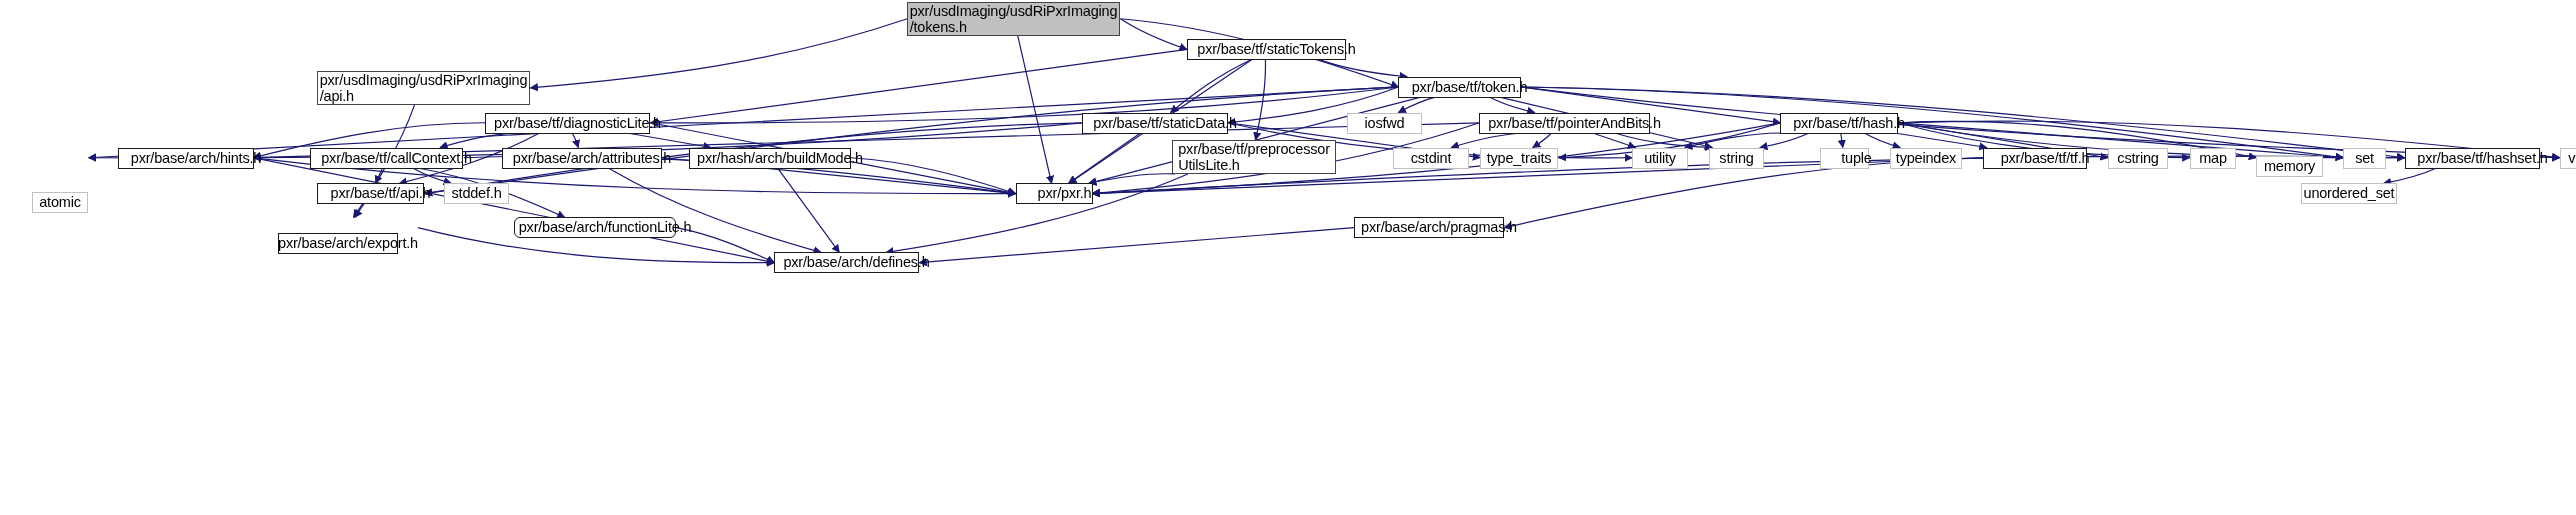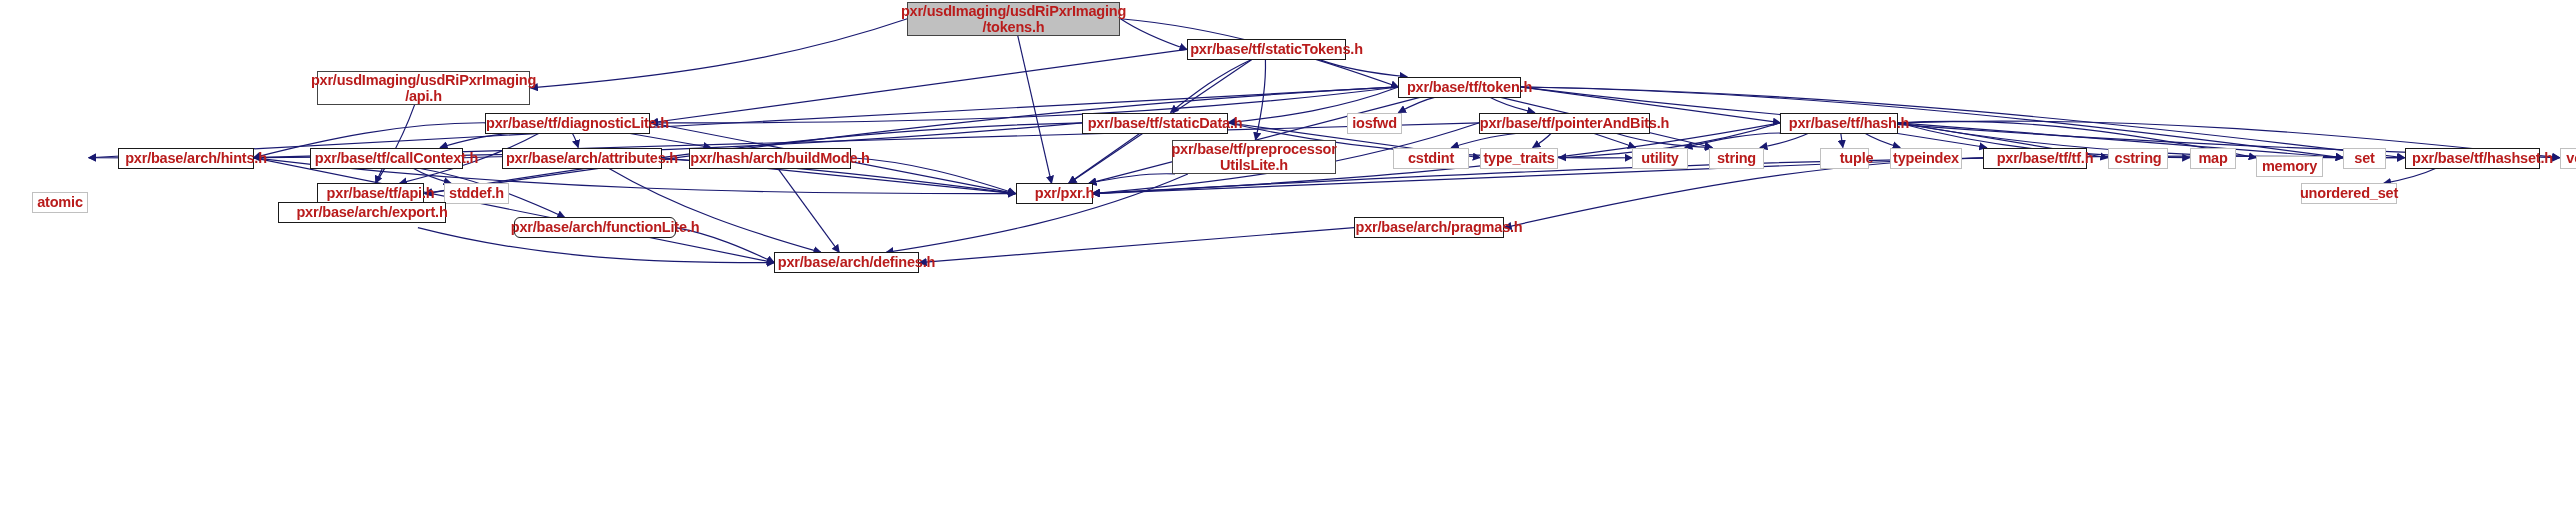--- a/index.html
+++ b/index.html
@@ -22,28 +22,27 @@
     width: 2576px;
     height: 515px;
     pointer-events: none;
   }
   .node {
     position: absolute;
     box-sizing: border-box;
     display: flex;
     align-items: center;
     justify-content: center;
-    text-align: center;
+    text-align: left;
     background: #ffffff;
-    color: #b91c1c;
+    color: #000000;
     font-size: 14.5px;
     line-height: 16px;
     white-space: pre-line;
     letter-spacing: -0.2px;
-    font-weight: bold;
   }
   
   .node.project {
     border: 1.7px solid #1a1a1a;
     padding-left: 20px;
   }
   
   .node.system {
     border: 0.9px solid #c0c0c0;
   }
@@ -144,21 +143,21 @@
   </svg>
   <div id="nodes">
       <div class="node root" style="left: 907px; top: 1.7px; width: 213px; height: 34px;">pxr/usdImaging/usdRiPxrImaging
 /tokens.h</div>
       <div class="node project" style="left: 1187px; top: 39px; width: 159px; height: 20.5px;">pxr/base/tf/staticTokens.h</div>
       <div class="node heavy" style="left: 317px; top: 71px; width: 213px; height: 34px;">pxr/usdImaging/usdRiPxrImaging
 /api.h</div>
       <div class="node project" style="left: 1398px; top: 77px; width: 123px; height: 20.5px;">pxr/base/tf/token.h</div>
       <div class="node project" style="left: 485px; top: 113px; width: 165px; height: 20.5px;">pxr/base/tf/diagnosticLite.h</div>
       <div class="node project" style="left: 1082px; top: 113px; width: 146px; height: 20.5px;">pxr/base/tf/staticData.h</div>
-      <div class="node system" style="left: 1347px; top: 113px; width: 55px; height: 20.5px;">iosfwd</div>
+      <div class="node system" style="left: 1347px; top: 113px; width: 75px; height: 20.5px;">iosfwd</div>
       <div class="node project" style="left: 1479px; top: 113px; width: 171px; height: 20.5px;">pxr/base/tf/pointerAndBits.h</div>
       <div class="node project" style="left: 1780px; top: 113px; width: 118px; height: 20.5px;">pxr/base/tf/hash.h</div>
       <div class="node system" style="left: 32px; top: 148px; width: 56px; height: 20.5px; margin-top: 44px;">atomic</div>
       <div class="node project" style="left: 118px; top: 148px; width: 136px; height: 20.5px;">pxr/base/arch/hints.h</div>
       <div class="node project" style="left: 310px; top: 148px; width: 153px; height: 20.5px;">pxr/base/tf/callContext.h</div>
       <div class="node project" style="left: 502px; top: 148px; width: 160px; height: 20.5px;">pxr/base/arch/attributes.h</div>
       <div class="node project" style="left: 689px; top: 148px; width: 162px; height: 20.5px;">pxr/hash/arch/buildMode.h</div>
       <div class="node heavy" style="left: 1172px; top: 140px; width: 164px; height: 34px;">pxr/base/tf/preprocessor
 UtilsLite.h</div>
       <div class="node system" style="left: 1393px; top: 148px; width: 76px; height: 20.5px;">cstdint</div>
@@ -171,19 +170,19 @@
       <div class="node system" style="left: 2108px; top: 148px; width: 60px; height: 20.5px;">cstring</div>
       <div class="node system" style="left: 2190px; top: 148px; width: 46px; height: 20.5px;">map</div>
       <div class="node system" style="left: 2256px; top: 148px; width: 67px; height: 20.5px; margin-top: 8px;">memory</div>
       <div class="node system" style="left: 2343px; top: 148px; width: 43px; height: 20.5px;">set</div>
       <div class="node project" style="left: 2405px; top: 148px; width: 135px; height: 20.5px;">pxr/base/tf/hashset.h</div>
       <div class="node system" style="left: 2560px; top: 148px; width: 55px; height: 20.5px;">vector</div>
       <div class="node project" style="left: 317px; top: 183px; width: 107px; height: 20.5px;">pxr/base/tf/api.h</div>
       <div class="node system" style="left: 444px; top: 183px; width: 65px; height: 20.5px;">stddef.h</div>
       <div class="node project" style="left: 1016px; top: 183px; width: 77px; height: 20.5px;">pxr/pxr.h</div>
       <div class="node system" style="left: 2301px; top: 183px; width: 96px; height: 20.5px;">unordered_set</div>
-      <div class="node project" style="left: 278px; top: 202px; width: 168px; height: 20.5px;">pxr/base/arch/export.h</div>
+      <div class="node project" style="left: 278px; top: 233px; width: 120px; height: 20.5px;">pxr/base/arch/export.h</div>
       <div class="node project" style="left: 514px; top: 217px; width: 162px; height: 20.5px; border-radius: 6px;">pxr/base/arch/functionLite.h</div>
       <div class="node project" style="left: 1354px; top: 217px; width: 150px; height: 20.5px;">pxr/base/arch/pragmas.h</div>
       <div class="node project" style="left: 774px; top: 252px; width: 145px; height: 20.5px;">pxr/base/arch/defines.h</div>
     </div>
 </div>
 
 
 </body></html>

